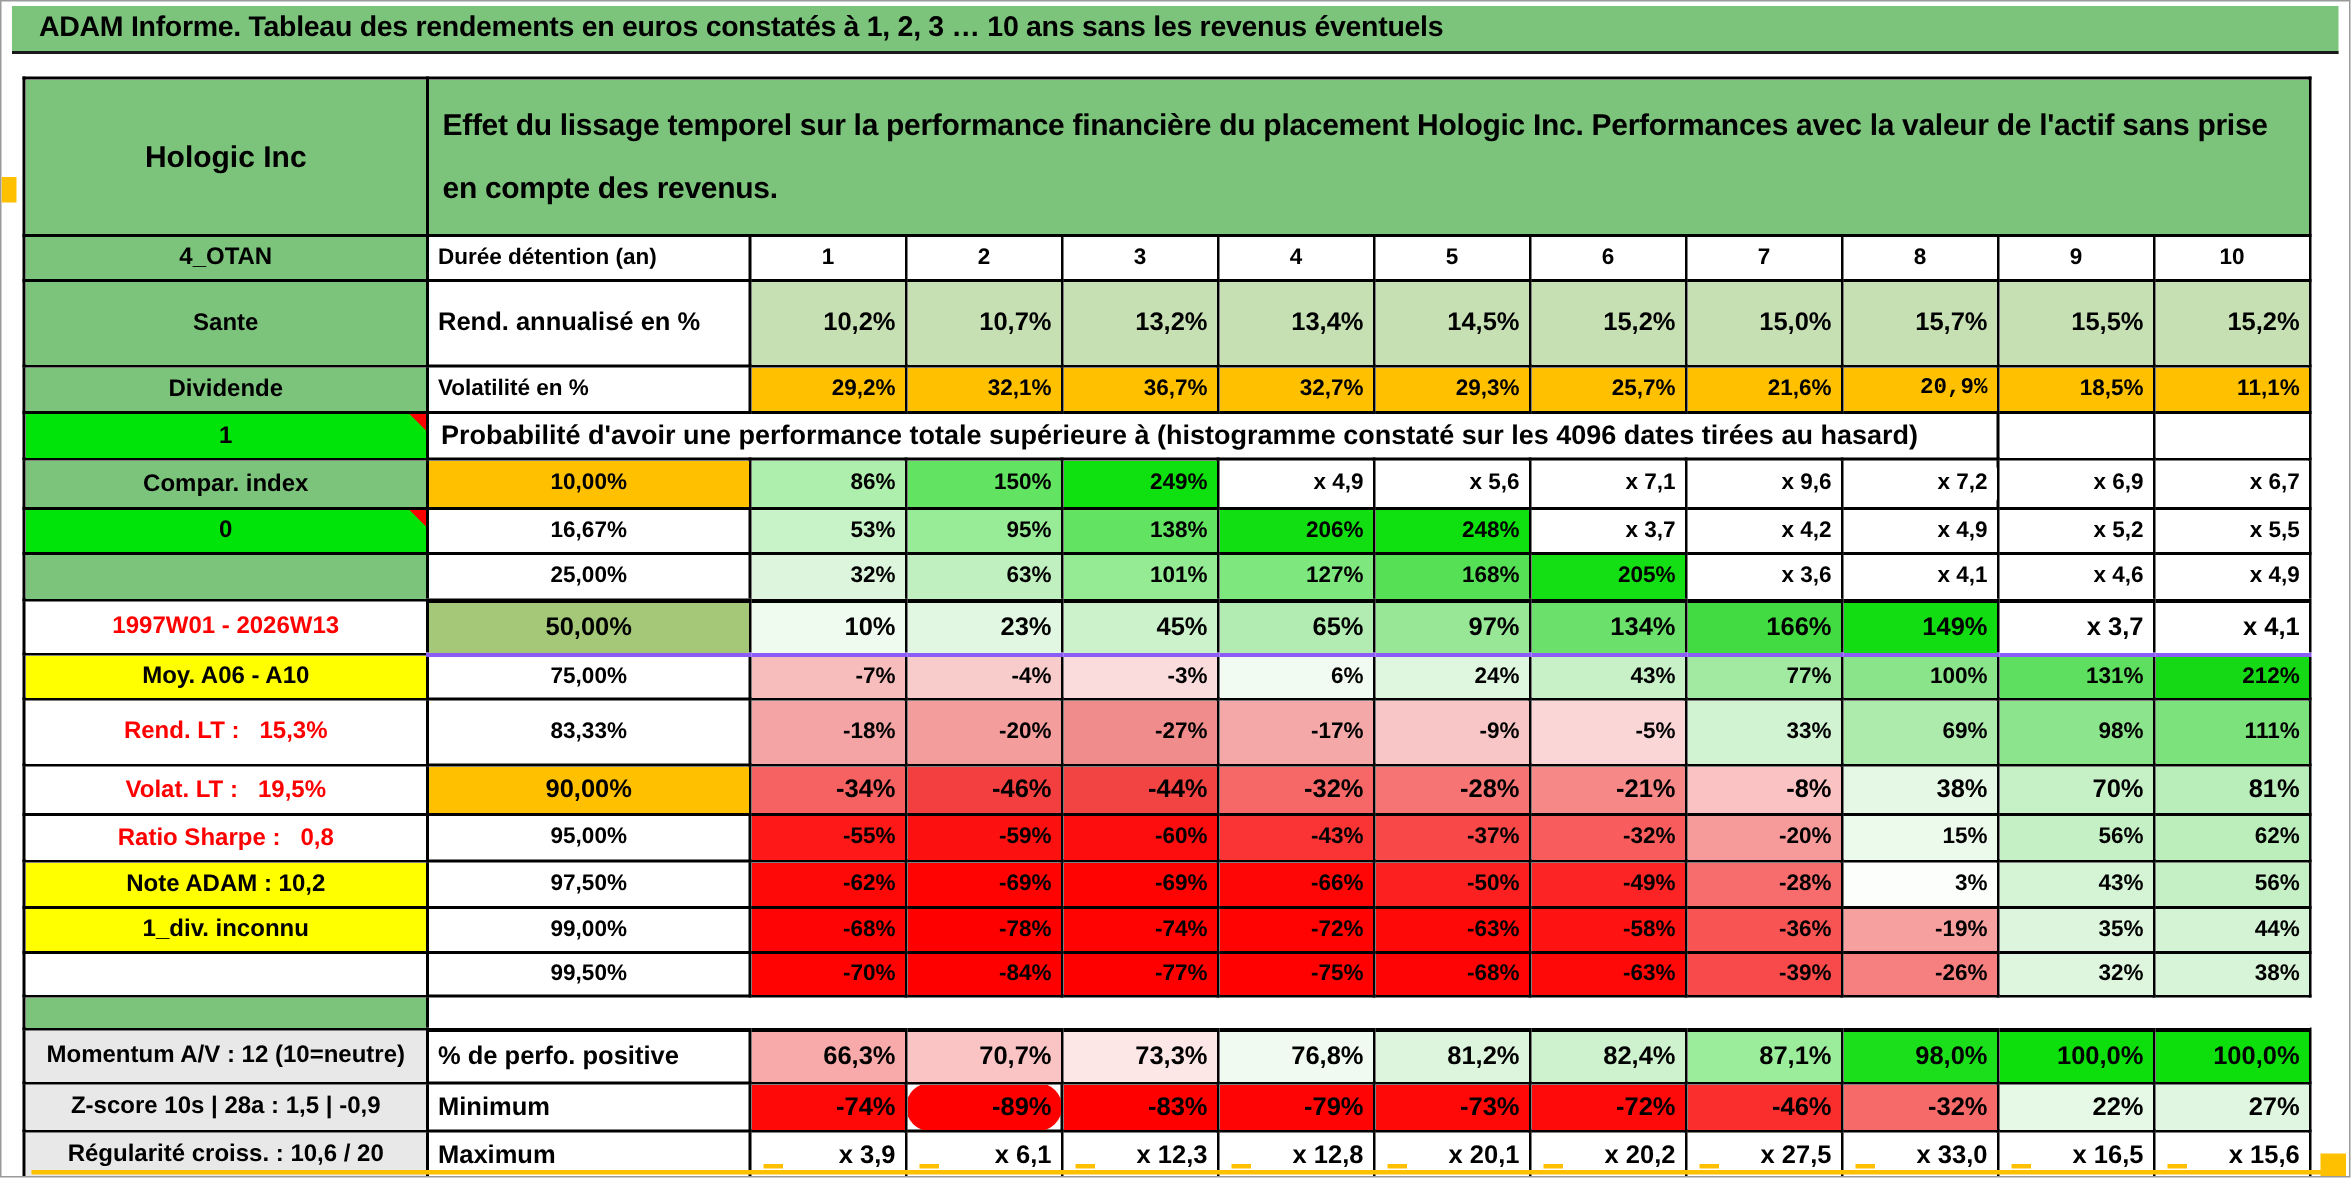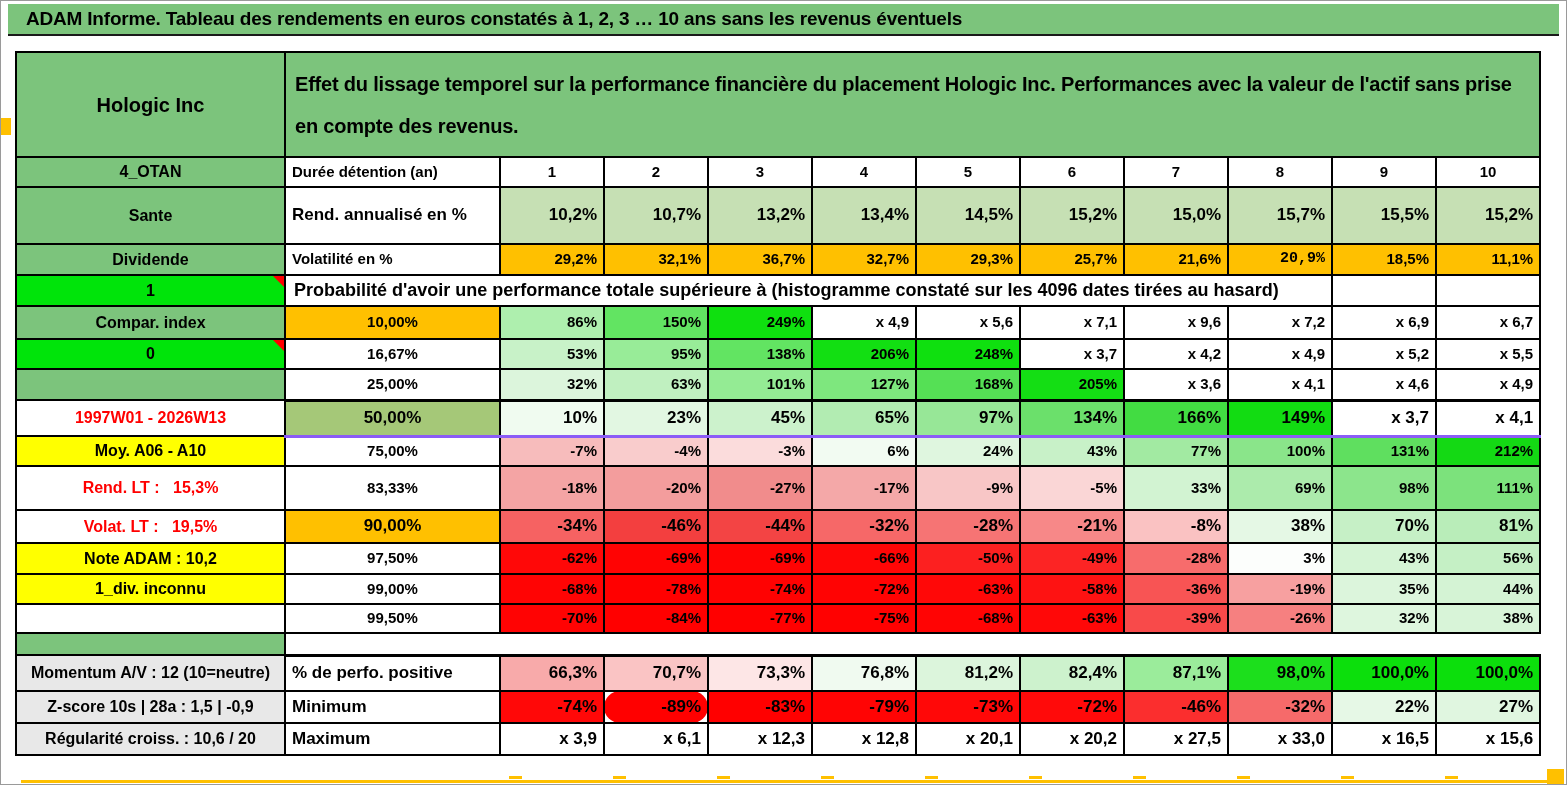--- a/index.html
+++ b/index.html
@@ -214,20 +214,34 @@
         <td class="num big" style="background: rgb(243, 68, 68);">-44%</td>
         <td class="num big" style="background: rgb(246, 104, 104);">-32%</td>
         <td class="num big" style="background: rgb(246, 116, 116);">-28%</td>
         <td class="num big" style="background: rgb(247, 136, 136);">-21%</td>
         <td class="num big" style="background: rgb(250, 194, 194);">-8%</td>
         <td class="num big" style="background: rgb(229, 248, 229);">38%</td>
         <td class="num big" style="background: rgb(198, 240, 198);">70%</td>
         <td class="num big" style="background: rgb(185, 237, 185);">81%</td>
       </tr>
       <tr style="height: 31px;">
+        <td class="sb bg-white red a-r">Ratio Sharpe :   0,8</td>
+        <td class="a-c">95,00%</td>
+        <td class="num" style="background: rgb(254, 24, 24);">-55%</td>
+        <td class="num" style="background: rgb(253, 16, 16);">-59%</td>
+        <td class="num" style="background: rgb(253, 13, 13);">-60%</td>
+        <td class="num" style="background: rgb(250, 52, 52);">-43%</td>
+        <td class="num" style="background: rgb(249, 72, 72);">-37%</td>
+        <td class="num" style="background: rgb(248, 92, 92);">-32%</td>
+        <td class="num" style="background: rgb(247, 154, 154);">-20%</td>
+        <td class="num" style="background: rgb(236, 250, 236);">15%</td>
+        <td class="num" style="background: rgb(197, 240, 197);">56%</td>
+        <td class="num" style="background: rgb(188, 238, 188);">62%</td>
+      </tr>
+      <tr style="height: 31px;">
         <td class="sb bg-yellow a-l">Note ADAM : 10,2</td>
         <td class="a-c">97,50%</td>
         <td class="num" style="background: rgb(255, 8, 8);">-62%</td>
         <td class="num" style="background: rgb(255, 3, 3);">-69%</td>
         <td class="num" style="background: rgb(255, 3, 3);">-69%</td>
         <td class="num" style="background: rgb(255, 6, 6);">-66%</td>
         <td class="num" style="background: rgb(252, 32, 32);">-50%</td>
         <td class="num" style="background: rgb(252, 36, 36);">-49%</td>
         <td class="num" style="background: rgb(247, 108, 108);">-28%</td>
         <td class="num" style="background: rgb(252, 254, 252);">3%</td>

